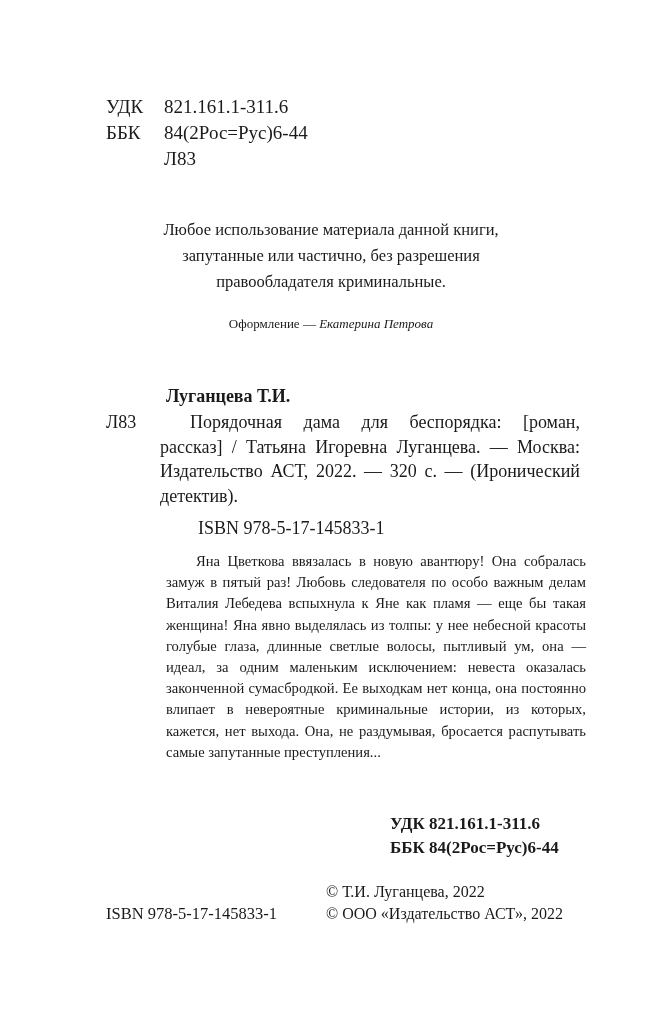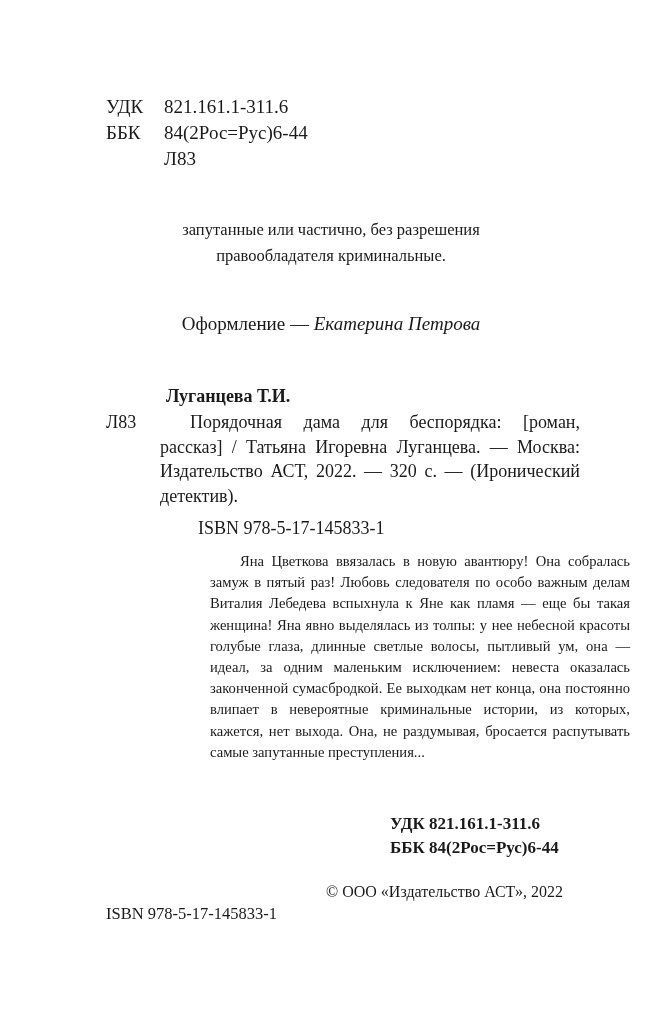--- a/index.html
+++ b/index.html
@@ -36,21 +36,21 @@
       text-align: center;
       font-size: 16.5px;
       line-height: 26px;
     }
     .design {
       position: absolute;
       left: 120px;
       width: 422px;
       top: 311px;
       text-align: center;
-      font-size: 19px;
+      font-size: 13px;
       line-height: 26px;
     }
     .design i { font-style: italic; }
 
     
     .author {
       position: absolute;
       left: 166px;
       top: 384px;
       font-size: 18px;
@@ -87,21 +87,20 @@
     .annotation {
       position: absolute;
       left: 166px;
       top: 551px;
       width: 420px;
       font-size: 14.6px;
       line-height: 21.2px;
       text-align: justify;
       text-indent: 30px;
       hyphens: manual;
-      margin-left: 44px;
     }
 
     
     .codes-bold {
       position: absolute;
       left: 390px;
       top: 812px;
       font-size: 17px;
       font-weight: bold;
       line-height: 24px;
@@ -131,20 +130,21 @@
   <span class="cls-key">УДК</span><span class="cls-val">821.161.1-311.6</span>
 </div>
 <div class="cls-row" style="top:120px;">
   <span class="cls-key">ББК</span><span class="cls-val">84(2Рос=Рус)6-44</span>
 </div>
 <div class="cls-row" style="top:146px;">
   <span class="cls-key"></span><span class="cls-val">Л83</span>
 </div>
 
 <div class="notice">
+  <div>Любое использование материала данной книги,</div>
   <div>запутанные или частично, без разрешения</div>
   <div>правообладателя криминальные.</div>
 </div>
 
 <div class="design">
   <span>Оформление —</span>
   <i>Екатерина Петрова</i>
 </div>
 
 <div class="author">Луганцева Т.И.</div>
@@ -155,14 +155,15 @@
 <div class="annotation">Яна Цветкова ввязалась в новую авантюру! Она собралась замуж в пятый раз! Любовь следователя по особо важным делам Виталия Лебедева вспыхнула к Яне как пламя — еще бы такая женщина! Яна явно выделялась из толпы: у нее небесной красоты голубые глаза, длинные светлые волосы, пытливый ум, она — идеал, за одним маленьким исключением: невеста оказалась законченной сумасбродкой. Ее выходкам нет конца, она постоянно влипает в невероятные криминальные истории, из которых, кажется, нет выхода. Она, не раздумывая, бросается распутывать самые запутанные преступления...</div>
 
 <div class="codes-bold">
   <div>УДК 821.161.1-311.6</div>
   <div>ББК 84(2Рос=Рус)6-44</div>
 </div>
 
 <div class="isbn-bottom">ISBN 978-5-17-145833-1</div>
 
 <div class="copyrights">
+  <div>© Т.И. Луганцева, 2022</div>
   <div>© ООО «Издательство АСТ», 2022</div>
 </div>
 
 </body></html>

